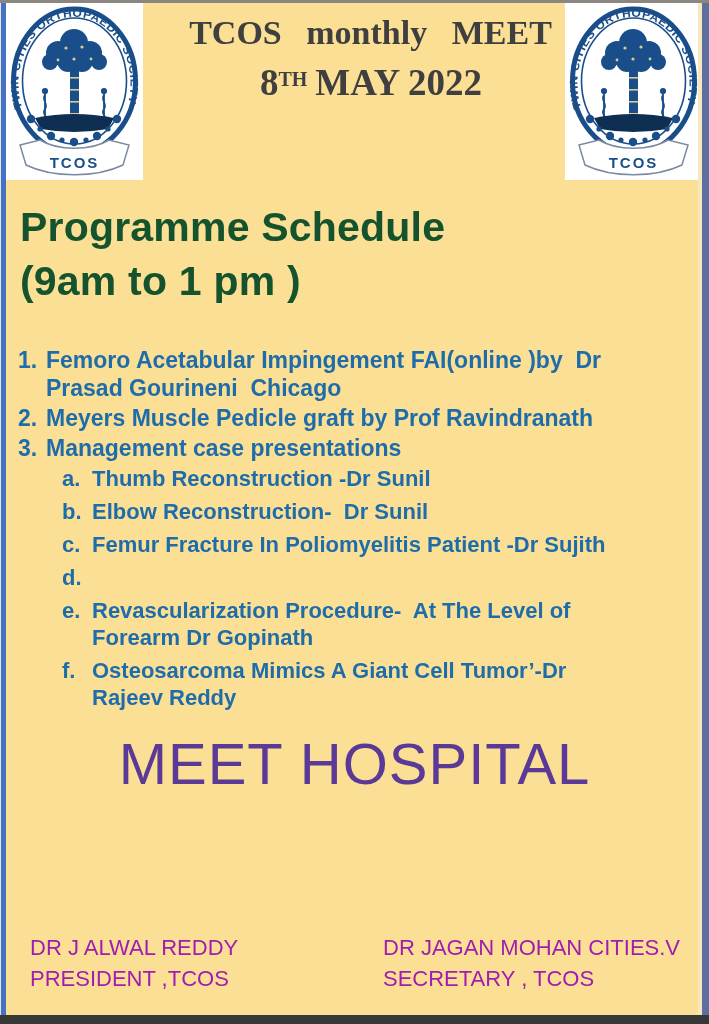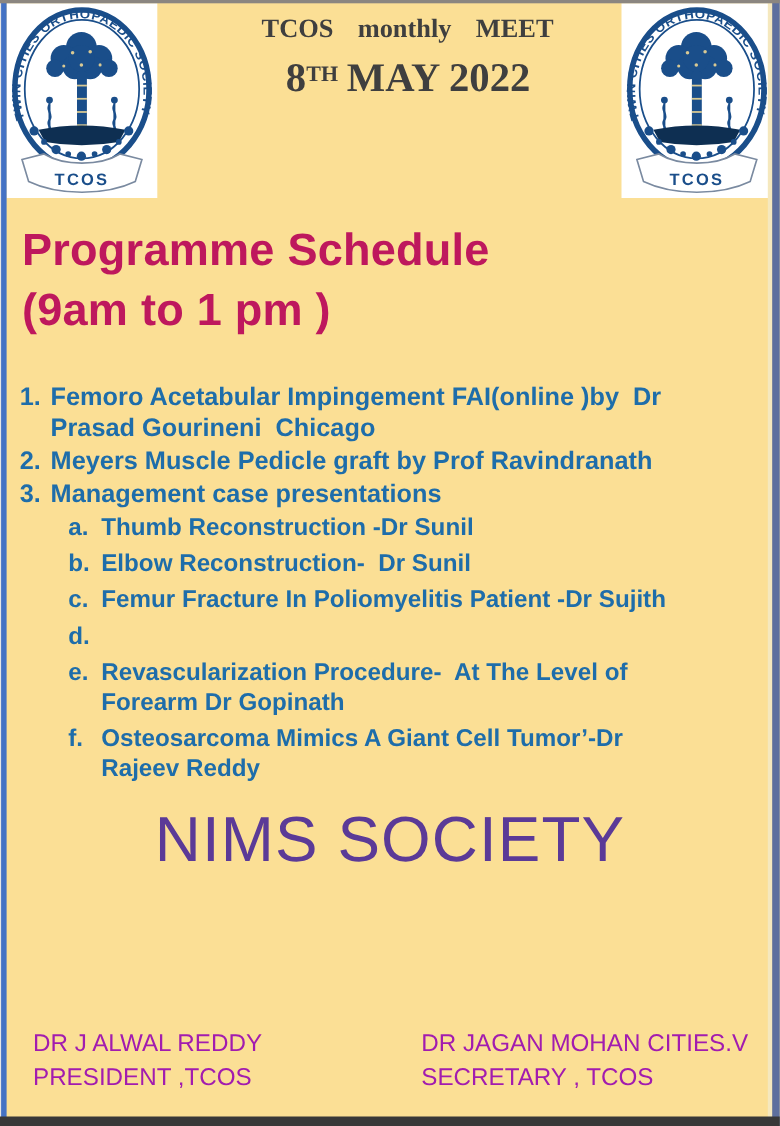--- a/index.html
+++ b/index.html
@@ -20,33 +20,33 @@
   
   .logo-box{position:absolute;top:3px;width:137px;height:177px;background:#ffffff;z-index:3;}
   .logo-box.left{left:6px;}
   .logo-box.right{right:7px;}
   .logo-box svg{display:block;width:137px;height:177px;}
 
   
   .header{position:absolute;left:143px;right:144px;top:14px;text-align:center;color:#3F3F3F;z-index:2;}
   .header .title{
     font-family:"Liberation Serif",serif;font-weight:700;
-    font-size:24px;word-spacing:16px;white-space:nowrap;display:block;margin-left:33px;
+    font-size:34px;word-spacing:16px;white-space:nowrap;display:block;margin-left:33px;
   }
   .header .dateline{
     font-family:"Liberation Serif",serif;font-weight:700;
     font-size:37px;display:block;margin-top:9px;white-space:nowrap;padding-left:34px;
   }
   .header .dateline .sup{font-size:20px;vertical-align:0.45em;letter-spacing:0;}
   .header .dateline .rest{margin-left:8px;}
 
   
   .prog-heading{
     position:absolute;left:20px;top:200px;z-index:2;
-    color:#be185d;font-weight:700;font-size:41px;line-height:1.32;letter-spacing:0.2px;
+    color:#14532d;font-weight:700;font-size:41px;line-height:1.32;letter-spacing:0.2px;
   }
   .prog-heading span{display:block;}
 
   
   .schedule{position:absolute;left:18px;top:346px;right:12px;z-index:2;color:#1E6DAA;font-weight:700;}
   .item{display:flex;align-items:flex-start;font-size:23px;line-height:28px;margin-bottom:2px;}
   .item .marker{flex:0 0 28px;}
   .item .itext{white-space:pre-wrap;}
   .sublist{margin-left:44px;margin-top:3px;}
   .subitem{display:flex;align-items:flex-start;font-size:22px;line-height:27px;margin-bottom:6px;}
@@ -242,21 +242,21 @@
       </div>
       <div class="subitem">
         <span class="marker">f.</span>
         <span class="itext">Osteosarcoma Mimics A Giant Cell Tumor’-Dr
 Rajeev Reddy</span>
       </div>
     </div>
   </div>
 
   <div class="venue">
-    <span class="venue-name">NIMS SOCIETY</span>
+    <span class="venue-name">MEET HOSPITAL</span>
   </div>
 
   <div class="footer">
     <div class="col-left">
       <span class="fline">DR J ALWAL REDDY</span>
       <span class="fline">PRESIDENT ,TCOS</span>
     </div>
     <div class="col-right">
       <span class="fline">DR JAGAN MOHAN CITIES.V</span>
       <span class="fline">SECRETARY , TCOS</span>

